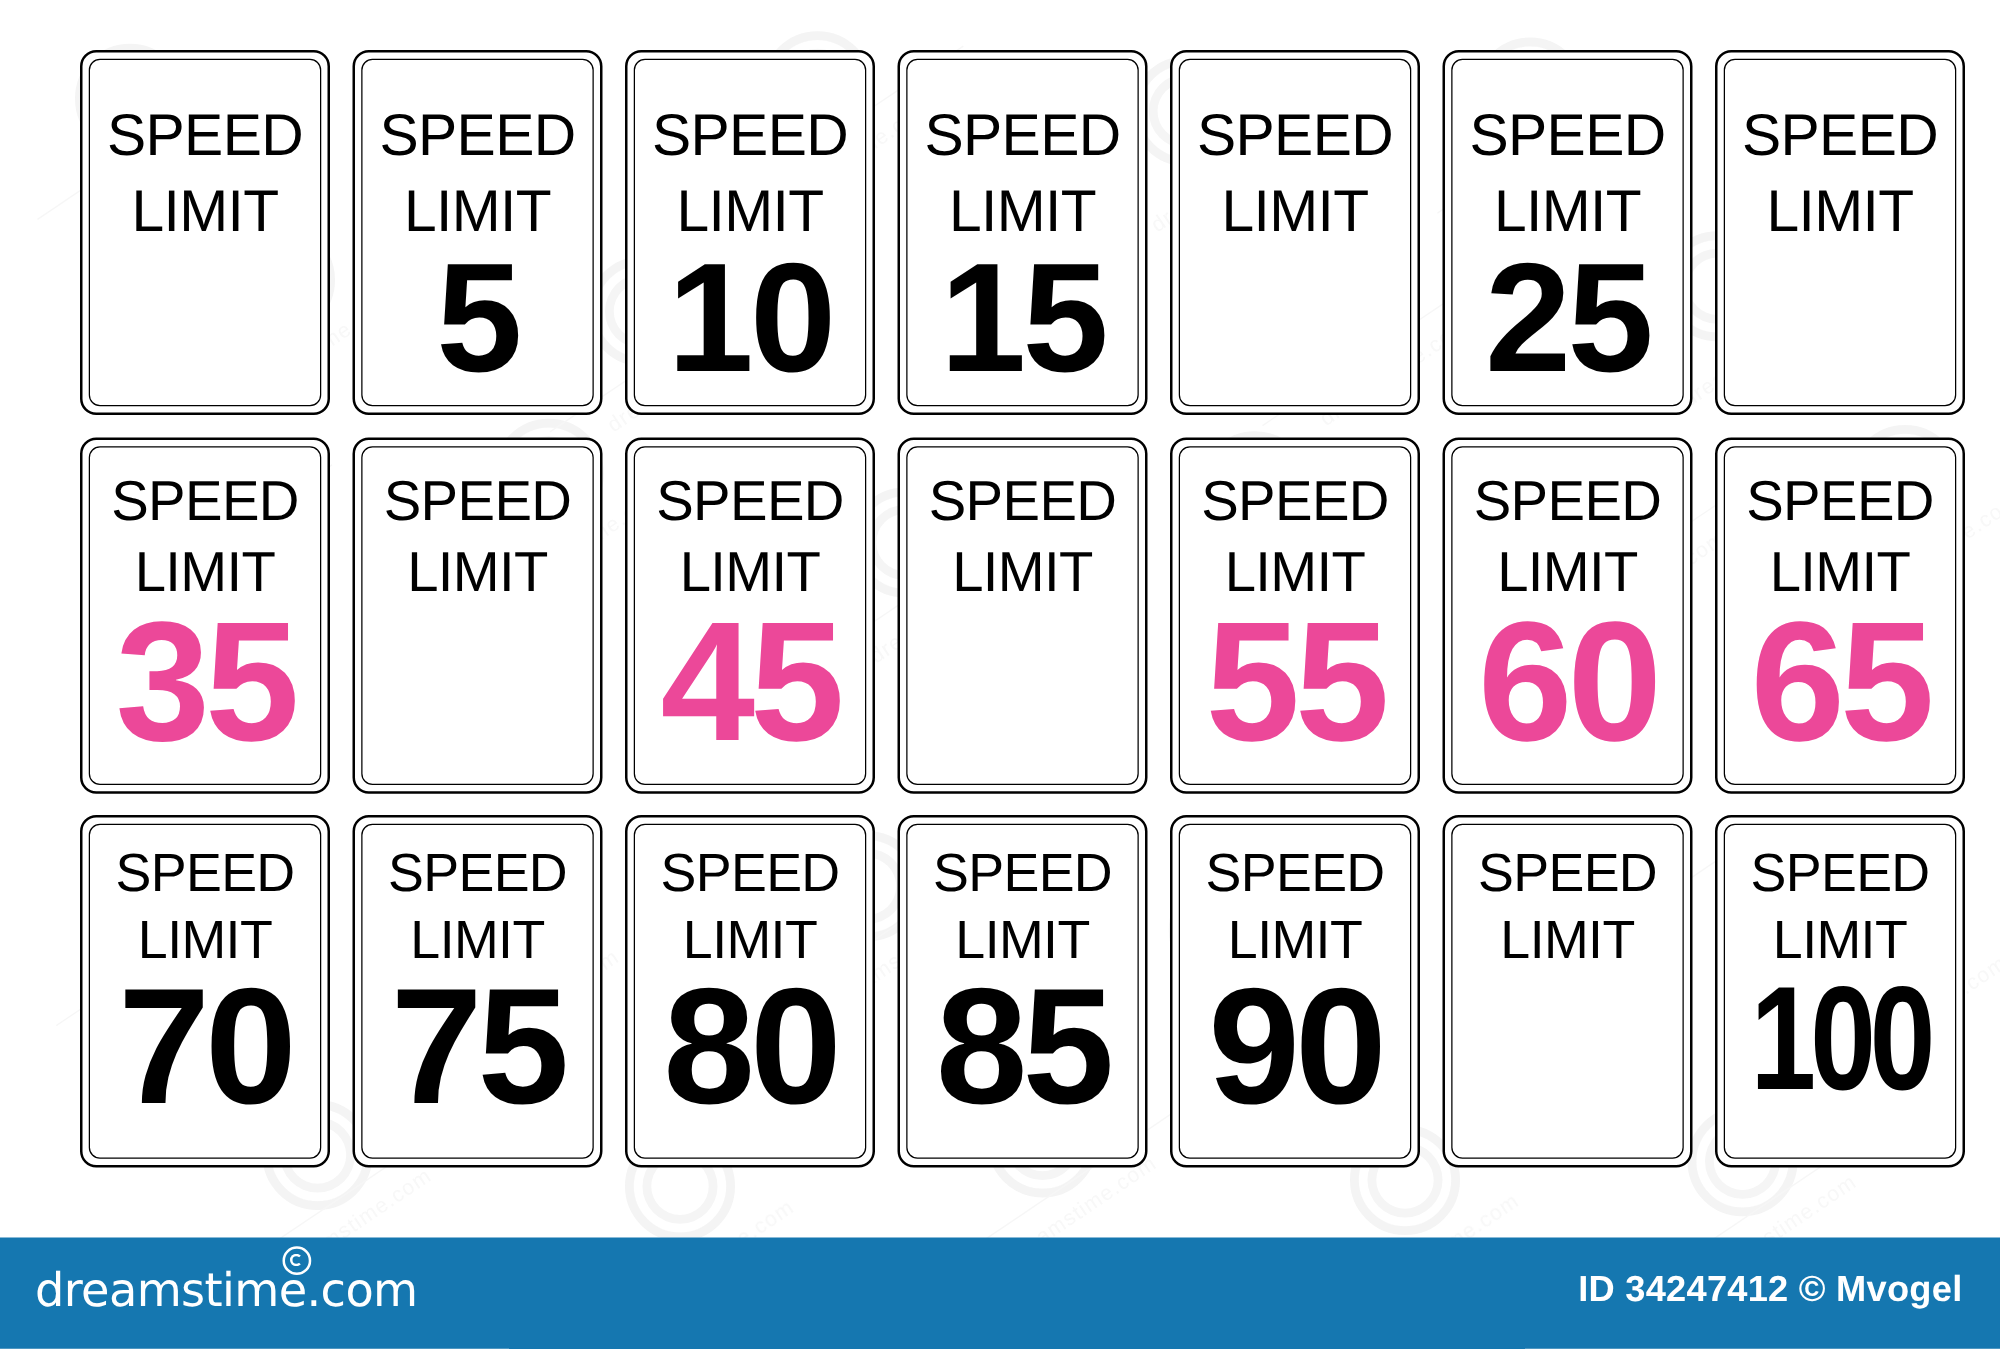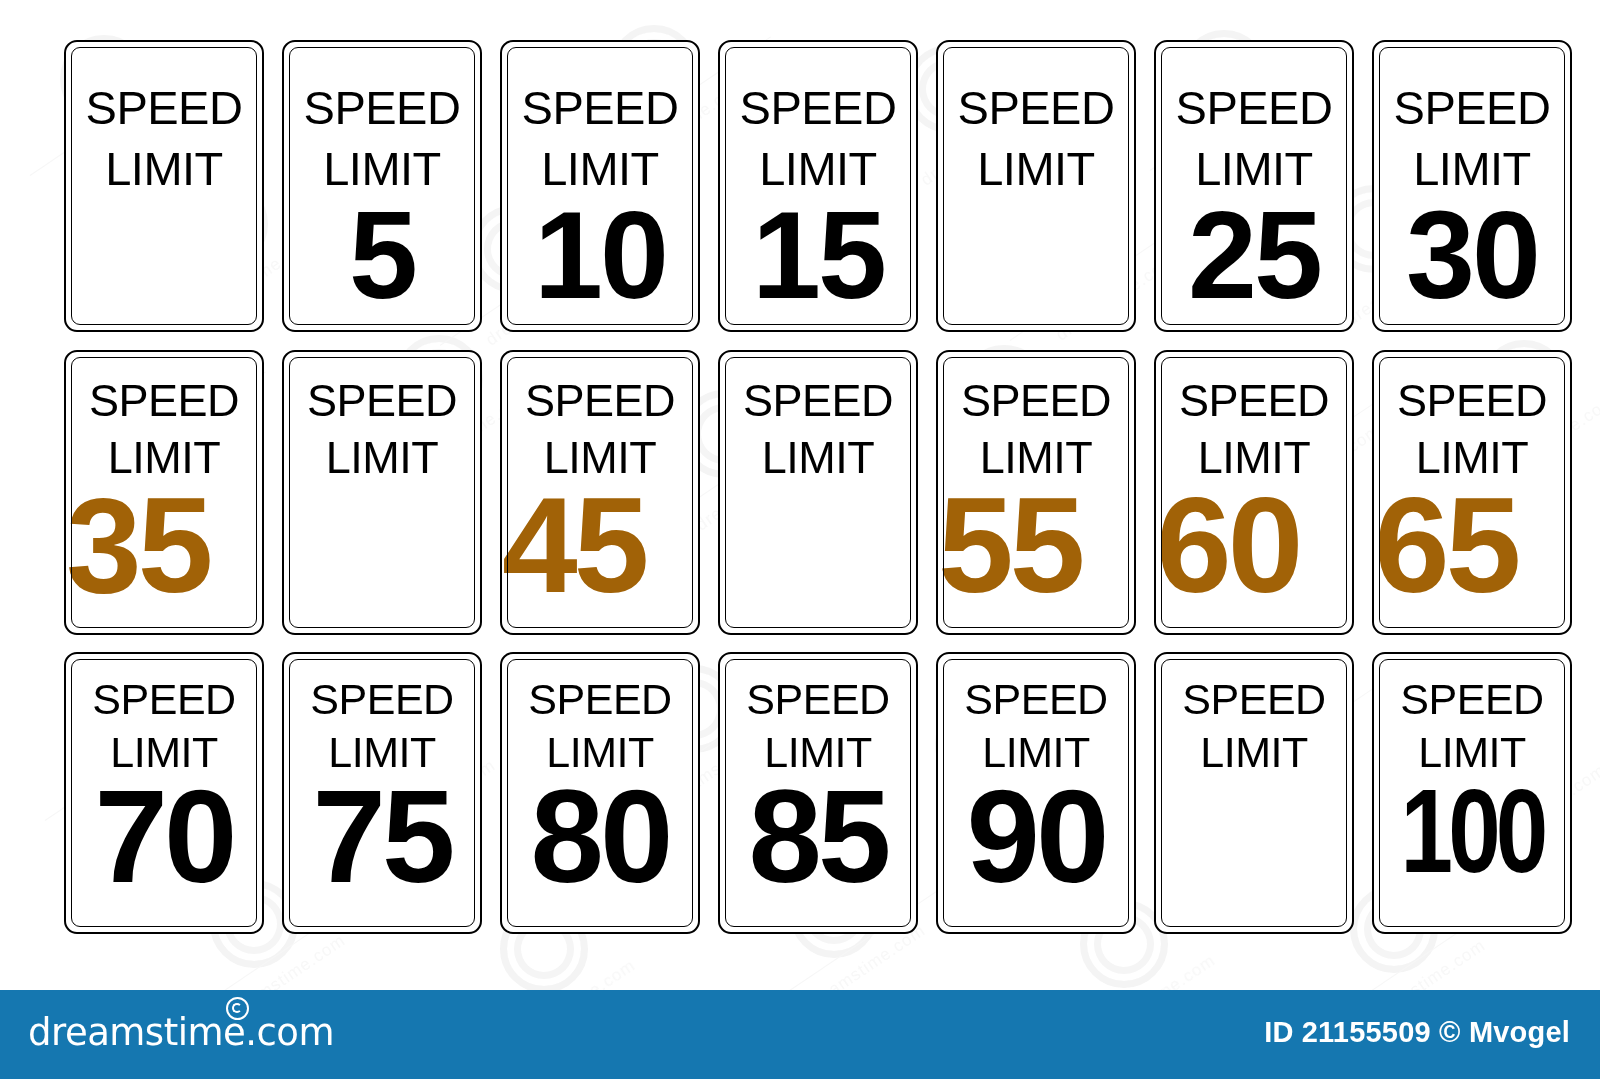--- a/index.html
+++ b/index.html
@@ -122,23 +122,23 @@
 
   
   #row-2 .sign-speed { font-size: 45px; margin-top: 26px; }
   #row-2 .sign-limit { font-size: 45px; margin-top: 12px; }
   #row-2 .sign-number {
     font-family: "Liberation Sans", sans-serif;
     font-weight: bold;
     font-size: 136px;
     line-height: 0.9;
     letter-spacing: -4px;
-    color: #a16207;
+    color: #ec4899;
     margin-top: 4px;
-    text-align: left;
+    text-align: center;
     width: 100%;
   }
 
   
   #row-3 .sign-speed { font-size: 43px; margin-top: 24px; }
   #row-3 .sign-limit { font-size: 43px; margin-top: 10px; }
   #row-3 .sign-number {
     font-family: "Liberation Sans", sans-serif;
     font-weight: bold;
     font-size: 132px;
@@ -315,21 +315,20 @@
         <div class="sign-word sign-limit">LIMIT</div>
       </div>
       <div class="sign">
         <div class="sign-word sign-speed">SPEED</div>
         <div class="sign-word sign-limit">LIMIT</div>
         <div class="sign-number">25</div>
       </div>
       <div class="sign">
         <div class="sign-word sign-speed">SPEED</div>
         <div class="sign-word sign-limit">LIMIT</div>
-        <div class="sign-number">30</div>
       </div>
     </div>
   <div class="sign-row" id="row-2">
       <div class="sign">
         <div class="sign-word sign-speed">SPEED</div>
         <div class="sign-word sign-limit">LIMIT</div>
         <div class="sign-number">35</div>
       </div>
       <div class="sign">
         <div class="sign-word sign-speed">SPEED</div>
@@ -396,14 +395,14 @@
         <div class="sign-number wide">100</div>
       </div>
     </div>
 </div>
 
 <div id="footer-bar">
   <div id="brand-logo">
     <span class="brand-text">dreamstime.com</span>
     <span class="brand-mark"></span>
   </div>
-  <div id="image-credit">ID 21155509 © Mvogel</div>
+  <div id="image-credit">ID 34247412 © Mvogel</div>
 </div>
 
 </body></html>

